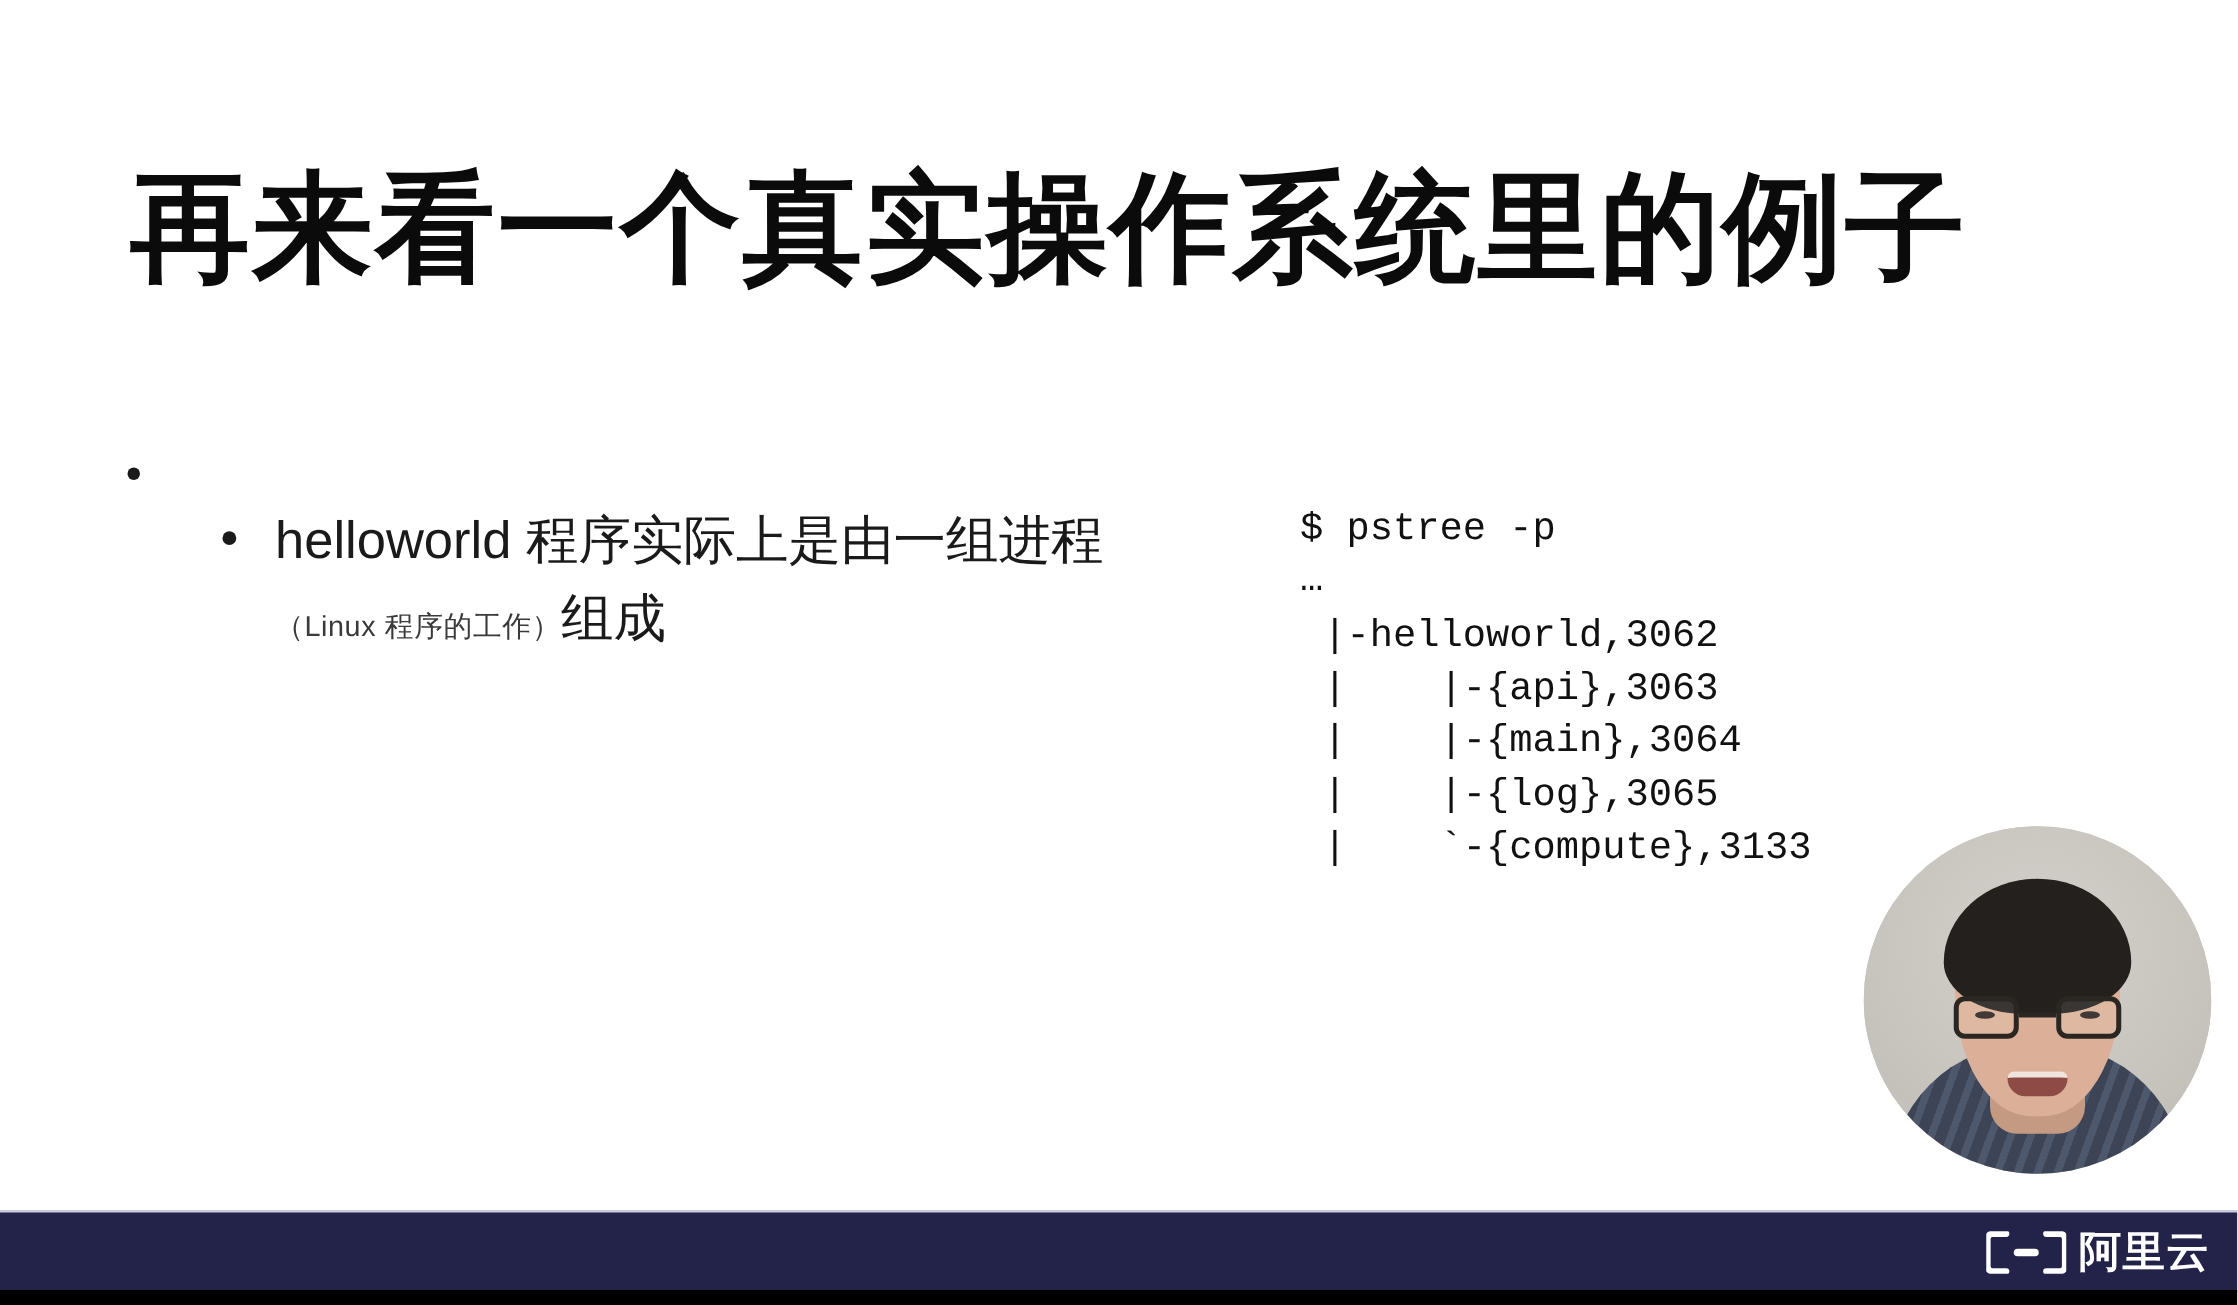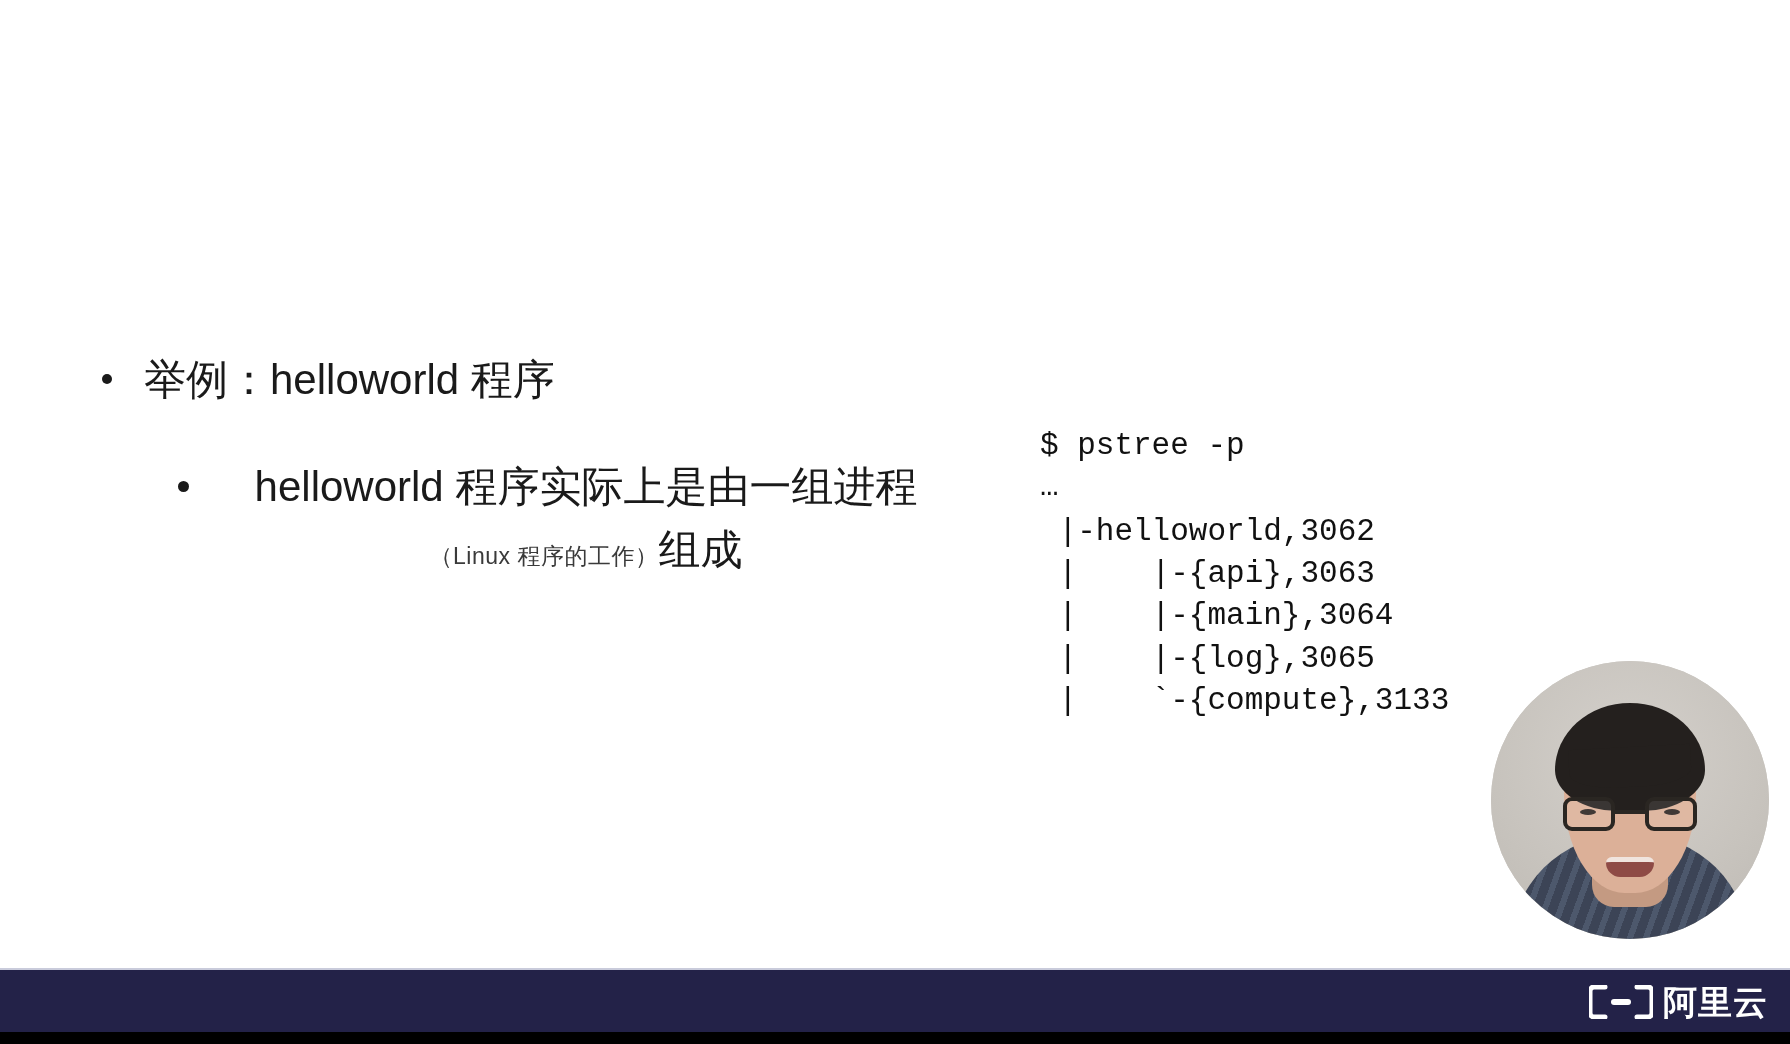--- a/index.html
+++ b/index.html
@@ -55,21 +55,20 @@
     left: 10px;
     top: 0.52em;
     width: 10px;
     height: 10px;
     border-radius: 50%;
     background: #1a1a1a;
   }
 
   .sub-list {
     padding-left: 80px;
-    text-align: center;
   }
   .bullet-l2 {
     position: relative;
     padding-left: 48px;
     font-size: 42px;
     line-height: 1.50;
     color: #1a1a1a;
     margin-bottom: 40px;
   }
   .bullet-l2:last-child { margin-bottom: 0; }
@@ -85,21 +84,21 @@
   .note-small {
     font-size: 23px;
     color: #3a3a3a;
     letter-spacing: 0.5px;
   }
 
   
   #code-block {
     position: absolute;
     left: 1040px;
-    top: 425px;
+    top: 403px;
     font-family: "Liberation Mono", "DejaVu Sans Mono", monospace;
     font-size: 31px;
     line-height: 1.36;
     color: #111111;
     white-space: pre;
     letter-spacing: 0px;
   }
   #code-block .cmd-line { margin-bottom: 6px; }
   #code-block .ellipsis {
     display: block;
@@ -303,26 +302,26 @@
     font-weight: 700;
     letter-spacing: 1.1px;
     margin-top: 3px;
   }
 </style>
 </head>
 <body>
 
 <div id="slide">
 
+  <h1 id="slide-title">再来看一个真实操作系统里的例子</h1>
 
   <div id="body-column">
 
     <div class="bullet-l1">
       <span class="dot"></span>
-      <span>举例：helloworld 程序</span>
     </div>
 
     <div class="sub-list">
 
       <div class="bullet-l2">
         <span class="dot"></span>
         <span>helloworld 程序实际上是由一组进程</span><br>
         <span class="note-small">（Linux 程序的工作）</span><span>组成</span>
       </div>
 

